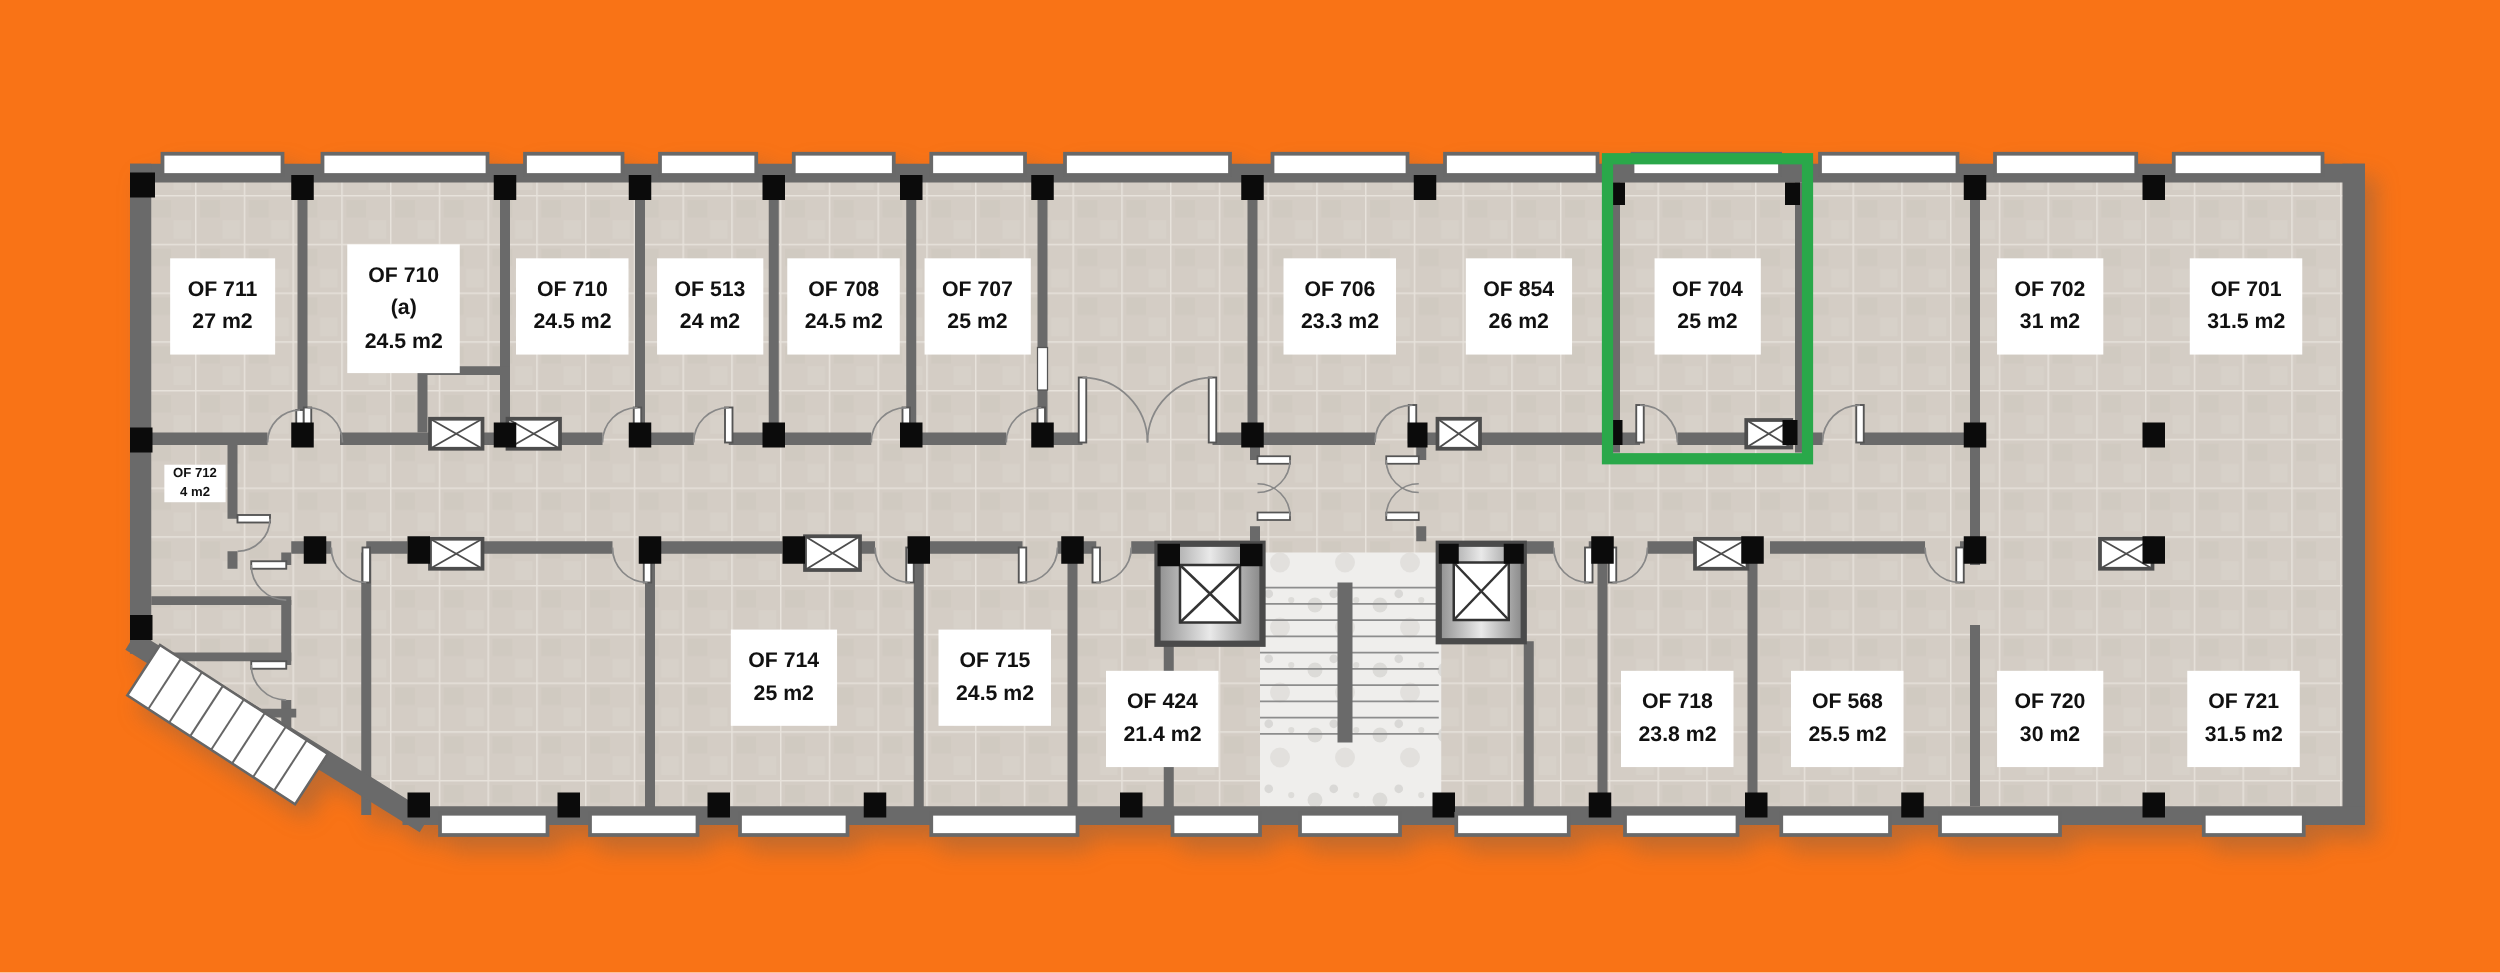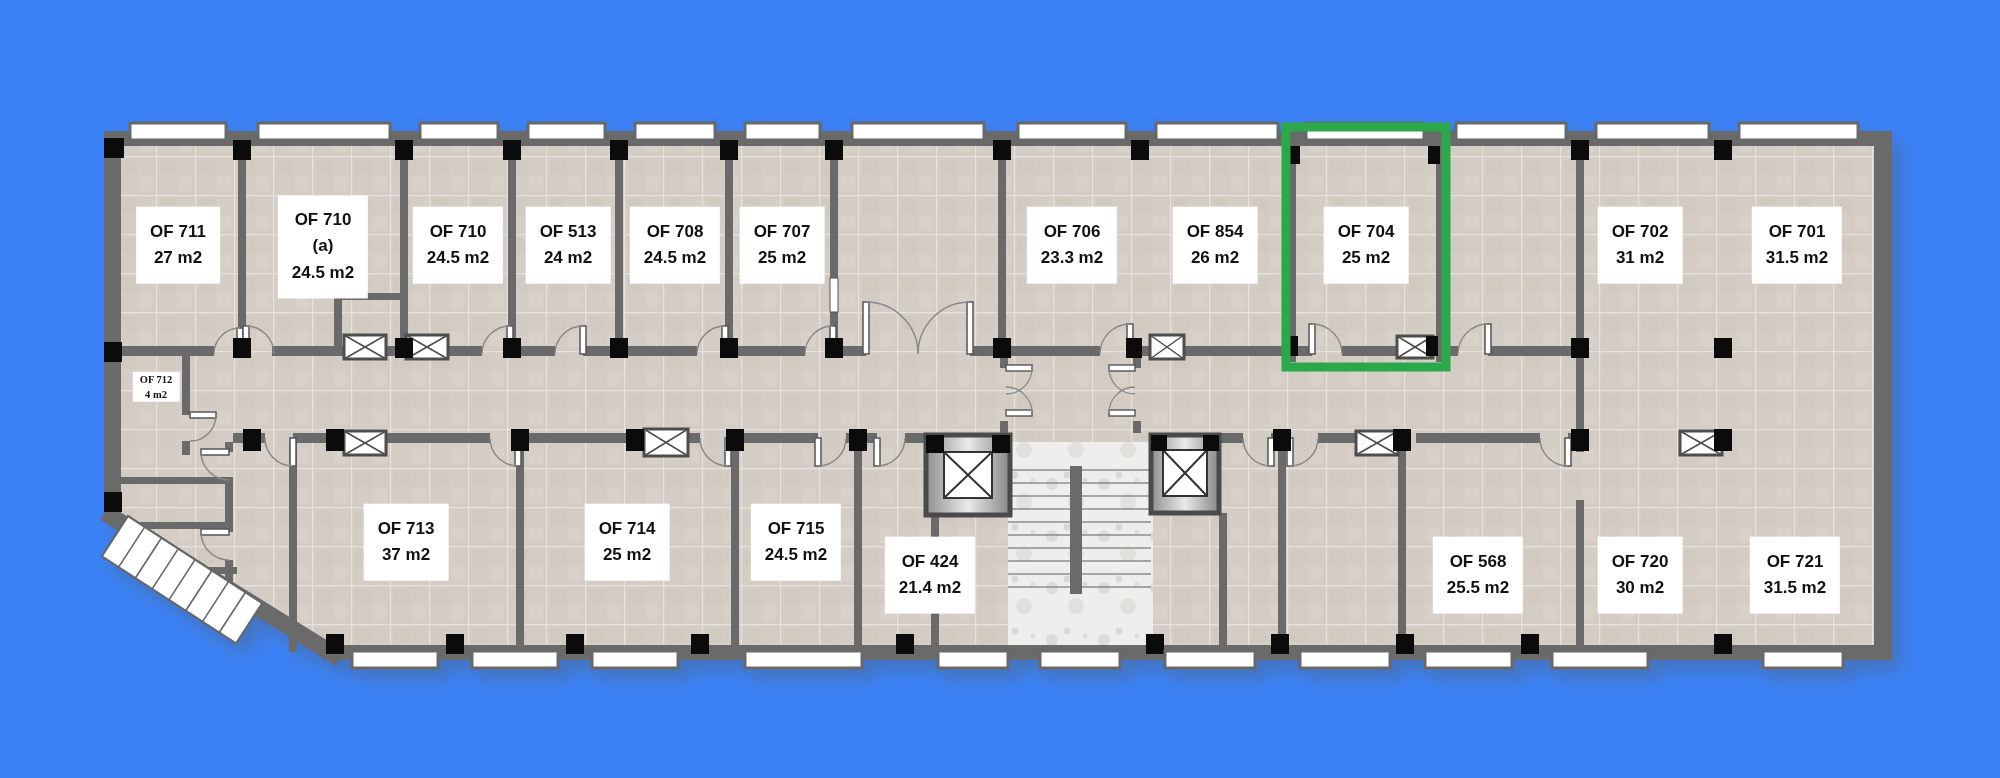--- a/index.html
+++ b/index.html
@@ -1,25 +1,25 @@
 <!DOCTYPE html>
 <html><head>
 <meta charset="utf-8">
 <style>
   html,body{margin:0;padding:0;background:#ffffff;}
-  .stage{position:relative;width:2000px;height:778px;background:#3b82f6;
+  .stage{position:relative;width:2000px;height:778px;background:#f97316;
          font-family:"Liberation Sans",sans-serif;overflow:hidden;}
   #plan{position:absolute;left:0;top:0;
         filter:drop-shadow(9px 11px 9px rgba(90,90,90,0.35));}
   .room-label{position:absolute;transform:translate(-50%,-50%);
         background:#ffffff;padding:12px 14px;text-align:center;
         font-weight:bold;font-size:17px;line-height:1.55;color:#111;
         white-space:nowrap;}
   .room-label span{display:block;}
-  .room-label.small{font-size:10.5px;padding:0 7px;line-height:1.45;font-family:Liberation Serif, serif;}
+  .room-label.small{font-size:10.5px;padding:0 7px;line-height:1.45;}
 </style>
 </head>
 <body>
 
 <div class="stage">
 
   <svg id="plan" width="2000" height="778" viewBox="0 0 2000 778">
     <defs>
       <pattern id="tile" width="39" height="39" patternUnits="userSpaceOnUse">
         <rect width="39" height="39" fill="#d4cdc5"></rect>
@@ -334,36 +334,36 @@
     </div>
   <div class="room-label" style="left:1640px;top:245px">
       <span>OF 702</span>
       <span>31 m2</span>
     </div>
   <div class="room-label" style="left:1797px;top:245px">
       <span>OF 701</span>
       <span>31.5 m2</span>
     </div>
 
-  <div class="room-label" style="left:406px;top:542px">
-      <span>OF 713</span>
-      <span>37 m2</span>
-    </div>
   <div class="room-label" style="left:627px;top:542px">
       <span>OF 714</span>
       <span>25 m2</span>
     </div>
   <div class="room-label" style="left:796px;top:542px">
       <span>OF 715</span>
       <span>24.5 m2</span>
     </div>
   <div class="room-label" style="left:930px;top:575px">
       <span>OF 424</span>
       <span>21.4 m2</span>
     </div>
+  <div class="room-label" style="left:1342px;top:575px">
+      <span>OF 718</span>
+      <span>23.8 m2</span>
+    </div>
   <div class="room-label" style="left:1478px;top:575px">
       <span>OF 568</span>
       <span>25.5 m2</span>
     </div>
   <div class="room-label" style="left:1640px;top:575px">
       <span>OF 720</span>
       <span>30 m2</span>
     </div>
   <div class="room-label" style="left:1795px;top:575px">
       <span>OF 721</span>

